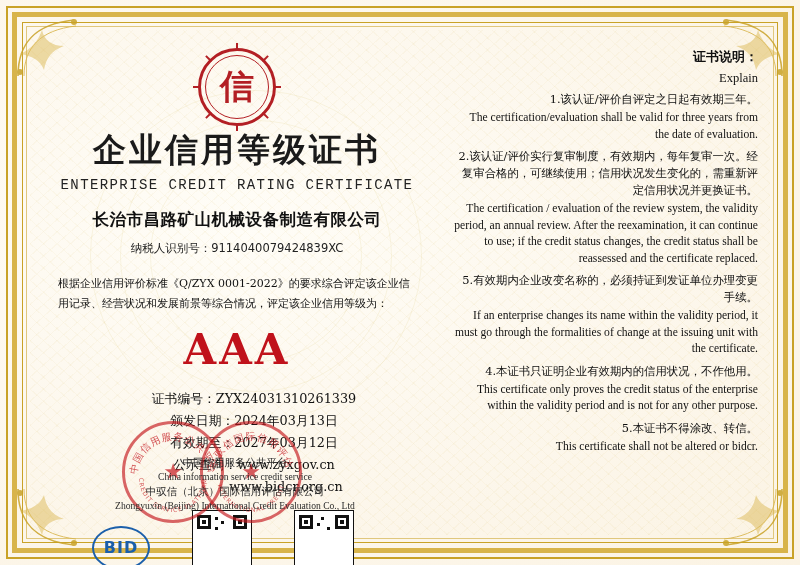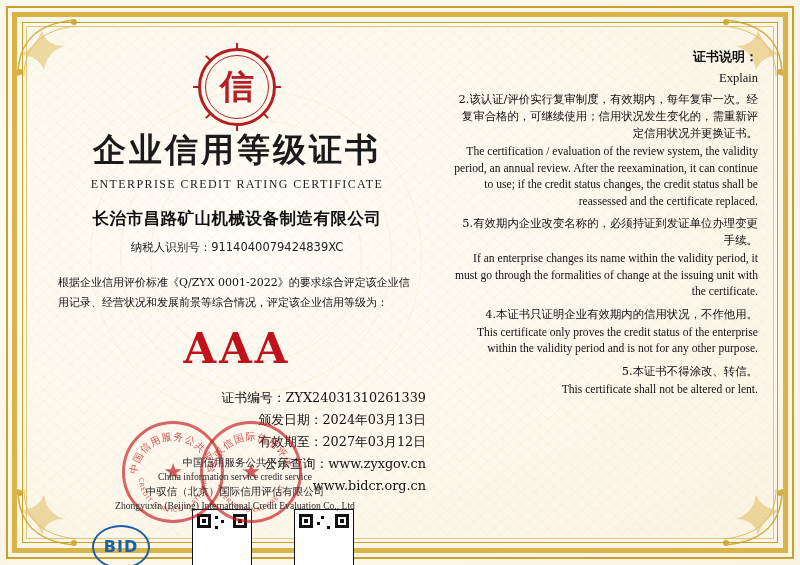--- a/index.html
+++ b/index.html
@@ -138,22 +138,22 @@
 
   .title-cn {
     font-family: "DejaVu Serif", serif;
     font-size: 33px;
     font-weight: bold;
     letter-spacing: 3px;
     color: #1a1a1a;
     white-space: nowrap;
   }
   .title-en {
-    font-family: Liberation Serif, serif;
-    font-size: 12px;
+    font-family: Liberation Mono, monospace;
+    font-size: 14px;
     letter-spacing: 1.4px;
     color: #222;
     margin-top: 4px;
   }
   .company {
     font-family: "DejaVu Serif", serif;
     font-size: 16.5px;
     font-weight: bold;
     color: #111;
     margin-top: 16px;
@@ -177,21 +177,21 @@
   .grade {
     font-family: "DejaVu Serif", serif;
     color: #c0121b;
     font-size: 42px;
     font-weight: bold;
     letter-spacing: 3px;
     margin-top: 10px;
   }
   .fields {
     margin-top: 14px;
-    text-align: right;
+    text-align: center;
     padding-left: 34px;
     font-family: "DejaVu Serif", serif;
     font-size: 12.8px;
     line-height: 1.72;
     color: #111;
   }
   .fields .url-line {
     padding-left: 64px;
   }
   .codes {
@@ -498,31 +498,35 @@
         </div>
       </div>
 
     </div>
 
     <div class="right-col">
       <div class="explain-title-cn">证书说明：</div>
       <div class="explain-title-en">Explain</div>
 
       <div>
+        <div class="note-cn">1.该认证/评价自评定之日起有效期三年。</div>
+        <div class="note-en">The certification/evaluation shall be valid for three years from the date of evaluation.</div>
+      </div>
+      <div>
         <div class="note-cn">2.该认证/评价实行复审制度，有效期内，每年复审一次。经复审合格的，可继续使用；信用状况发生变化的，需重新评定信用状况并更换证书。</div>
         <div class="note-en">The certification / evaluation of the review system, the validity period, an annual review. After the reexamination, it can continue to use; if the credit status changes, the credit status shall be reassessed and the certificate replaced.</div>
       </div>
       <div>
         <div class="note-cn">5.有效期内企业改变名称的，必须持证到发证单位办理变更手续。</div>
         <div class="note-en">If an enterprise changes its name within the validity period, it must go through the formalities of change at the issuing unit with the certificate.</div>
       </div>
       <div>
         <div class="note-cn">4.本证书只证明企业有效期内的信用状况，不作他用。</div>
         <div class="note-en">This certificate only proves the credit status of the enterprise within the validity period and is not for any other purpose.</div>
       </div>
       <div>
         <div class="note-cn">5.本证书不得涂改、转信。</div>
-        <div class="note-en">This certificate shall not be altered or lent.</div>
+        <div class="note-en">This certificate shall not be altered or bidcr.</div>
       </div>
     </div>
 
   </div>
 </div>
 
 </body></html>

